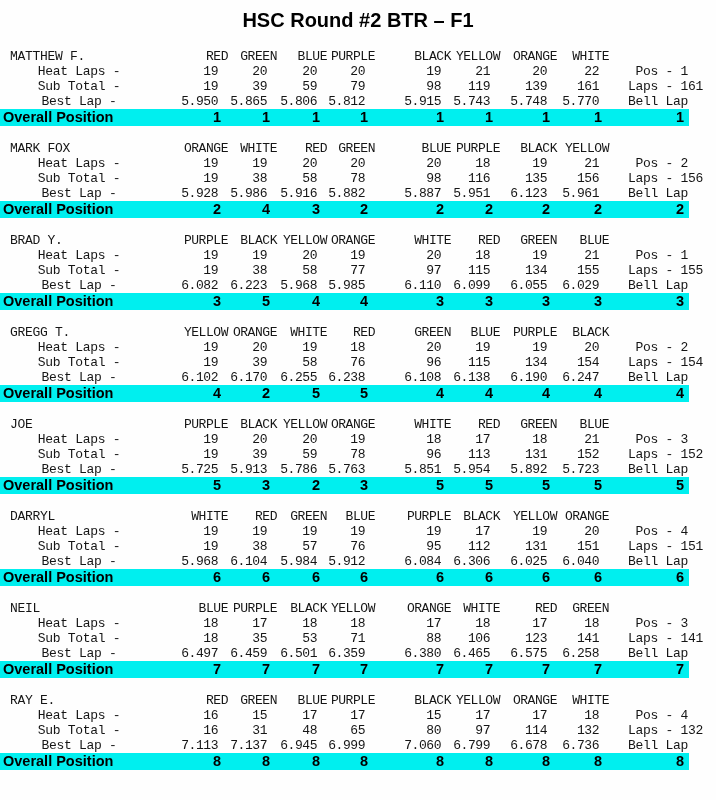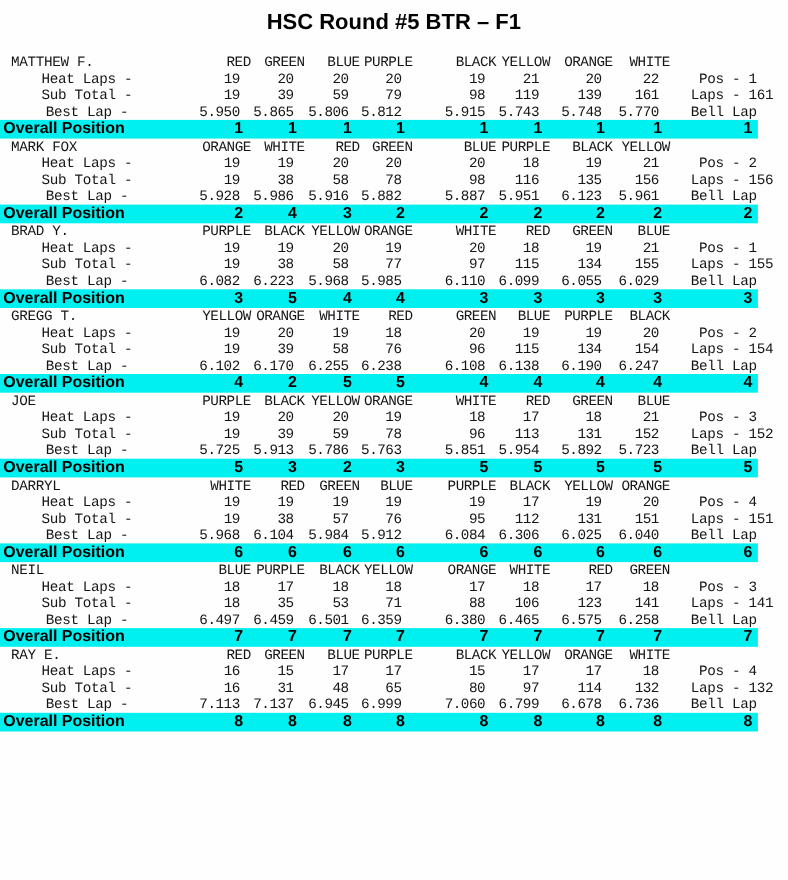--- a/index.html
+++ b/index.html
@@ -19,21 +19,21 @@
   .title {
     padding-top: 9px;
     text-align: center;
     font-family: "Liberation Sans", sans-serif;
     font-weight: bold;
     font-size: 20px;
     letter-spacing: 0;
     color: #000;
   }
   #sections { margin-top: 17px; }
-  .section { }
+  .section { margin-bottom: 15px; }
   .row {
     display: flex;
     height: 15px;
     line-height: 15px;
     white-space: pre;
     align-items: baseline;
   }
   .cell { flex: 0 0 auto; }
   .label {
     width: 158px;
@@ -70,21 +70,21 @@
   .overall-final {
     flex: 1 1 auto;
     text-align: right;
     padding-right: 5px;
   }
 </style>
 </head>
 <body>
 
 <div class="sheet">
-  <div class="title">HSC Round #5 BTR – F1</div>
+  <div class="title">HSC Round #2 BTR – F1</div>
   <div id="sections">
       <div class="section">
         <div class="row header-row"><div class="cell label">MATTHEW F.</div><div class="cell col head" style="width: 60px;">RED</div><div class="cell col head" style="width: 49px;">GREEN</div><div class="cell col head" style="width: 50px;">BLUE</div><div class="cell col head" style="width: 48px;">PURPLE</div><div class="cell col head" style="width: 76px;">BLACK</div><div class="cell col head" style="width: 49px;">YELLOW</div><div class="cell col head" style="width: 57px;">ORANGE</div><div class="cell col head" style="width: 52px;">WHITE</div></div>
         <div class="row"><div class="cell label">Heat Laps -</div><div class="cell col num" style="width: 60px;">19</div><div class="cell col num" style="width: 49px;">20</div><div class="cell col num" style="width: 50px;">20</div><div class="cell col num" style="width: 48px;">20</div><div class="cell col num" style="width: 76px;">19</div><div class="cell col num" style="width: 49px;">21</div><div class="cell col num" style="width: 57px;">20</div><div class="cell col num" style="width: 52px;">22</div><div class="cell info"> Pos - 1</div></div>
         <div class="row"><div class="cell label">Sub Total -</div><div class="cell col num" style="width: 60px;">19</div><div class="cell col num" style="width: 49px;">39</div><div class="cell col num" style="width: 50px;">59</div><div class="cell col num" style="width: 48px;">79</div><div class="cell col num" style="width: 76px;">98</div><div class="cell col num" style="width: 49px;">119</div><div class="cell col num" style="width: 57px;">139</div><div class="cell col num" style="width: 52px;">161</div><div class="cell info">Laps - 161</div></div>
         <div class="row"><div class="cell label">Best Lap -</div><div class="cell col num" style="width: 60px;">5.950</div><div class="cell col num" style="width: 49px;">5.865</div><div class="cell col num" style="width: 50px;">5.806</div><div class="cell col num" style="width: 48px;">5.812</div><div class="cell col num" style="width: 76px;">5.915</div><div class="cell col num" style="width: 49px;">5.743</div><div class="cell col num" style="width: 57px;">5.748</div><div class="cell col num" style="width: 52px;">5.770</div><div class="cell info">Bell Lap</div></div>
         <div class="row overall-bar" style="background: rgb(0, 239, 239);"><div class="cell label">Overall Position</div><div class="cell col num" style="width: 60px;">1</div><div class="cell col num" style="width: 49px;">1</div><div class="cell col num" style="width: 50px;">1</div><div class="cell col num" style="width: 48px;">1</div><div class="cell col num" style="width: 76px;">1</div><div class="cell col num" style="width: 49px;">1</div><div class="cell col num" style="width: 57px;">1</div><div class="cell col num" style="width: 52px;">1</div><div class="cell overall-final">1</div></div>
       </div>
       <div class="section">
         <div class="row header-row"><div class="cell label">MARK FOX</div><div class="cell col head" style="width: 60px;">ORANGE</div><div class="cell col head" style="width: 49px;">WHITE</div><div class="cell col head" style="width: 50px;">RED</div><div class="cell col head" style="width: 48px;">GREEN</div><div class="cell col head" style="width: 76px;">BLUE</div><div class="cell col head" style="width: 49px;">PURPLE</div><div class="cell col head" style="width: 57px;">BLACK</div><div class="cell col head" style="width: 52px;">YELLOW</div></div>

